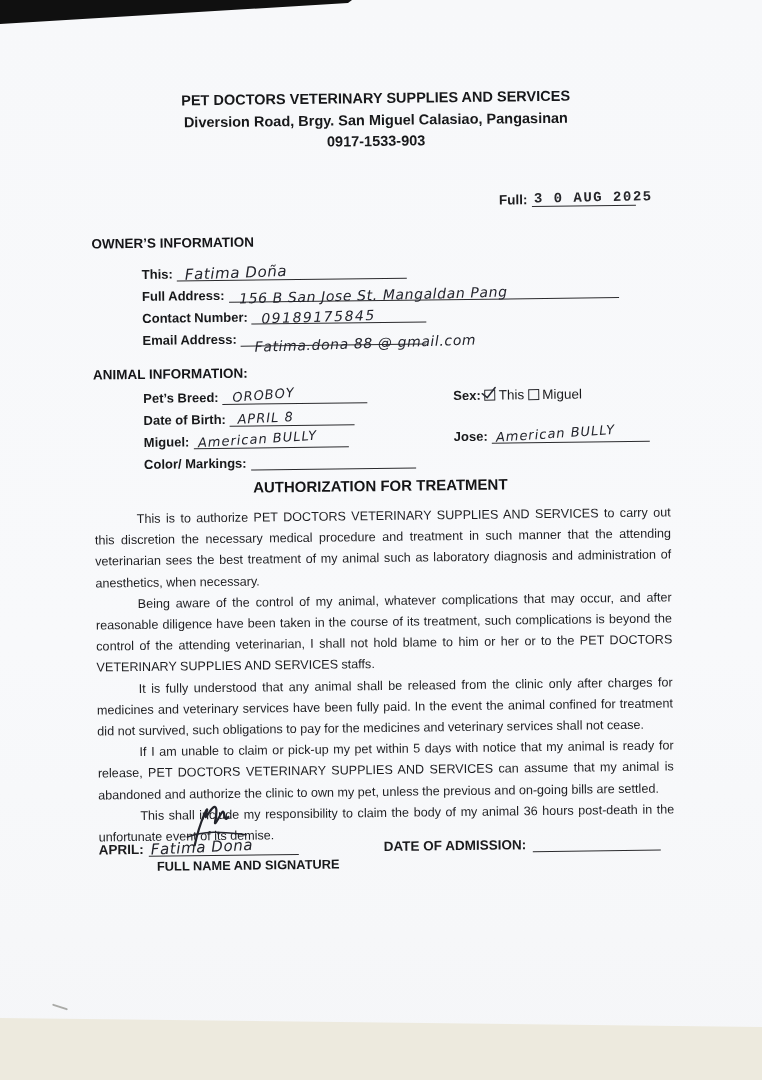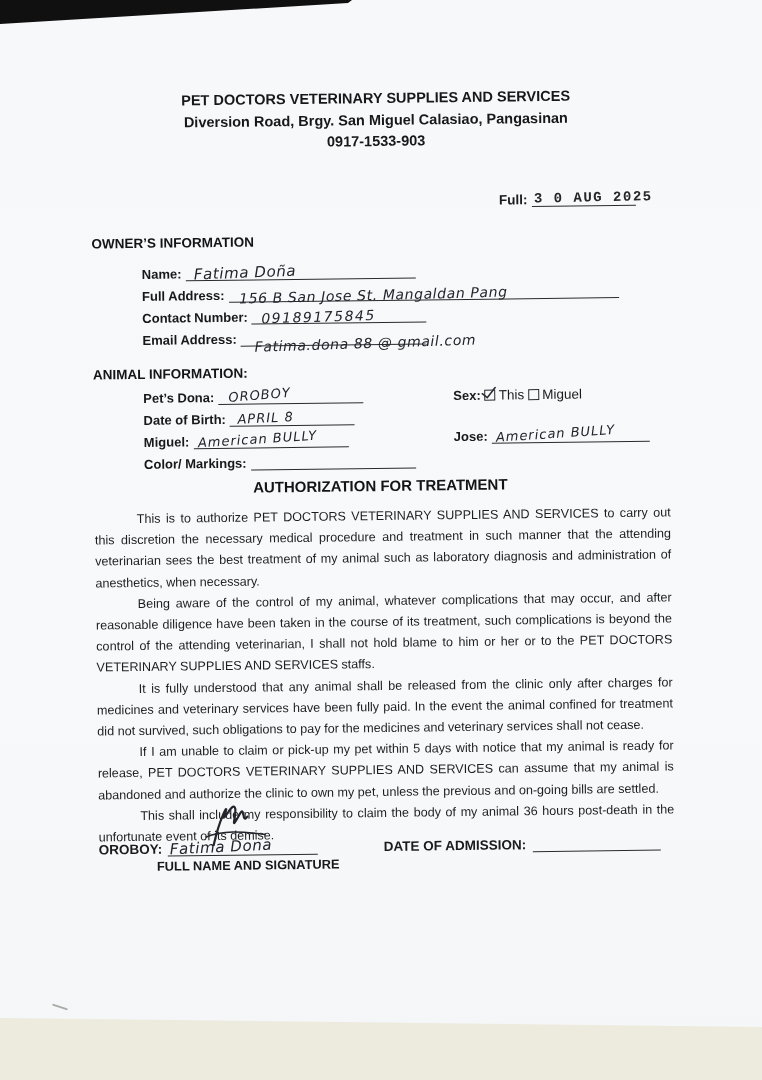--- a/index.html
+++ b/index.html
@@ -77,39 +77,39 @@
     <div>0917-1533-903</div>
   </div>
 
   <div class="date-row">
     <span>Full:</span><span class="date-line"><span class="stamp">3 0 AUG 2025</span></span>
   </div>
 
   <div class="sec-title owner-title">OWNER’S INFORMATION</div>
 
   <div class="frow" style="left:145px;top:263px;">
-    <span>Name:</span><span class="uline" style="width:230px;"><span class="hand hand-lc" style="left:8px;bottom:-2px;transform:rotate(-1.5deg);font-size:15px;">Fatima Doña</span></span>
+    <span>This:</span><span class="uline" style="width:230px;"><span class="hand hand-lc" style="left:8px;bottom:-2px;transform:rotate(-1.5deg);font-size:15px;">Fatima Doña</span></span>
   </div>
 
   <div class="frow" style="left:145px;top:285px;">
     <span>Full Address:</span><span class="uline" style="width:390px;"><span class="hand hand-lc" style="left:10px;bottom:-3px;transform:rotate(-0.8deg);">156 B San Jose St. Mangaldan Pang</span></span>
   </div>
 
   <div class="frow" style="left:145px;top:307px;">
     <span>Contact Number:</span><span class="uline" style="width:175px;"><span class="hand hand-lc" style="left:10px;bottom:-2px;transform:rotate(-1deg);letter-spacing:1.5px;">09189175845</span></span>
   </div>
 
   <div class="frow" style="left:145px;top:329px;">
     <span>Email Address:</span><span class="uline" style="width:185px;"><span class="hand hand-lc" style="left:14px;bottom:-7px;transform:rotate(-1.2deg);">Fatima.dona 88 @ gmail.com</span></span>
   </div>
 
   <div class="sec-title animal-title">ANIMAL INFORMATION:</div>
 
   <div class="frow" style="left:145px;top:387px;">
-    <span>Pet’s Dona:</span><span class="uline" style="width:145px;"><span class="hand hand-caps" style="left:10px;bottom:1px;transform:rotate(-4deg);">OROBOY</span></span>
+    <span>Pet’s Breed:</span><span class="uline" style="width:145px;"><span class="hand hand-caps" style="left:10px;bottom:1px;transform:rotate(-4deg);">OROBOY</span></span>
   </div>
 
   <div class="sexgrp">
     <span>Sex:</span><span class="cbox"><svg class="check-svg" width="18" height="18">
           <path d="M1,9 L6,13 L14,3" stroke="#2a2b33" stroke-width="1.6" fill="none" stroke-linecap="round"></path>
         </svg></span><span class="sex-opt">This</span><span class="cbox"></span><span class="sex-opt">Miguel</span>
   </div>
 
   <div class="frow" style="left:145px;top:409px;">
     <span>Date of Birth:</span><span class="uline" style="width:125px;"><span class="hand hand-caps" style="left:8px;bottom:0px;transform:rotate(-2deg);">APRIL 8</span></span>
@@ -131,21 +131,21 @@
 
   <div class="bodytext">
     <p>This is to authorize PET DOCTORS VETERINARY SUPPLIES AND SERVICES to carry out this discretion the necessary medical procedure and treatment in such manner that the attending veterinarian sees the best treatment of my animal such as laboratory diagnosis and administration of anesthetics, when necessary.</p>
     <p>Being aware of the control of my animal, whatever complications that may occur, and after reasonable diligence have been taken in the course of its treatment, such complications is beyond the control of the attending veterinarian, I shall not hold blame to him or her or to the PET DOCTORS VETERINARY SUPPLIES AND SERVICES staffs.</p>
     <p>It is fully understood that any animal shall be released from the clinic only after charges for medicines and veterinary services have been fully paid. In the event the animal confined for treatment did not survived, such obligations to pay for the medicines and veterinary services shall not cease.</p>
     <p>If I am unable to claim or pick-up my pet within 5 days with notice that my animal is ready for release, PET DOCTORS VETERINARY SUPPLIES AND SERVICES can assume that my animal is abandoned and authorize the clinic to own my pet, unless the previous and on-going bills are settled.</p>
     <p>This shall include my responsibility to claim the body of my animal 36 hours post-death in the unfortunate event of its demise.</p>
   </div>
 
   <div class="sig-row">
-    <span>OROBOY:</span><span class="sig-line">
+    <span>APRIL:</span><span class="sig-line">
       <svg class="scribble" width="90" height="50">
         <path d="M18,46 C24,20 34,2 30,14 C26,28 38,0 40,10 C41,18 34,34 44,16 C50,5 46,26 52,18" stroke="#23242c" stroke-width="2.2" fill="none" stroke-linecap="round"></path>
         <path d="M10,38 C30,30 52,34 70,36" stroke="#23242c" stroke-width="1.6" fill="none"></path>
       </svg>
       <span class="hand sig-name">Fatima Dona</span>
     </span>
   </div>
   <div class="sig-caption">FULL NAME AND SIGNATURE</div>
 
   <div class="adm-row">

